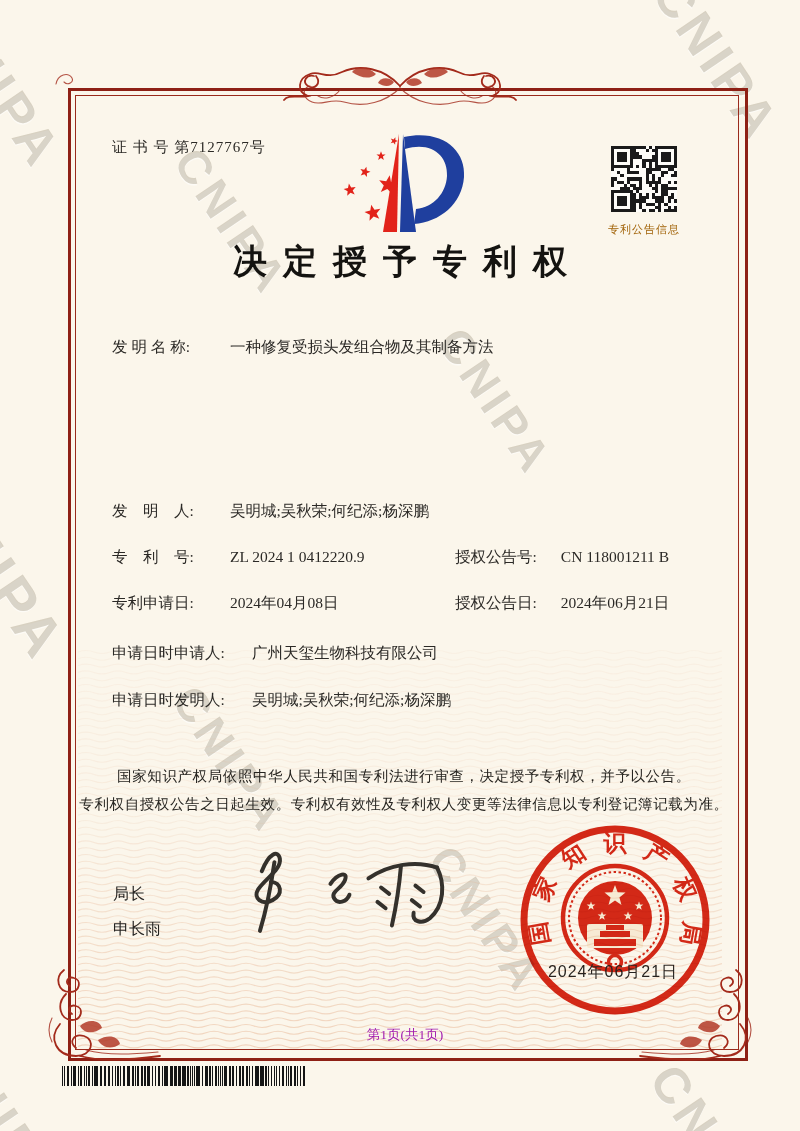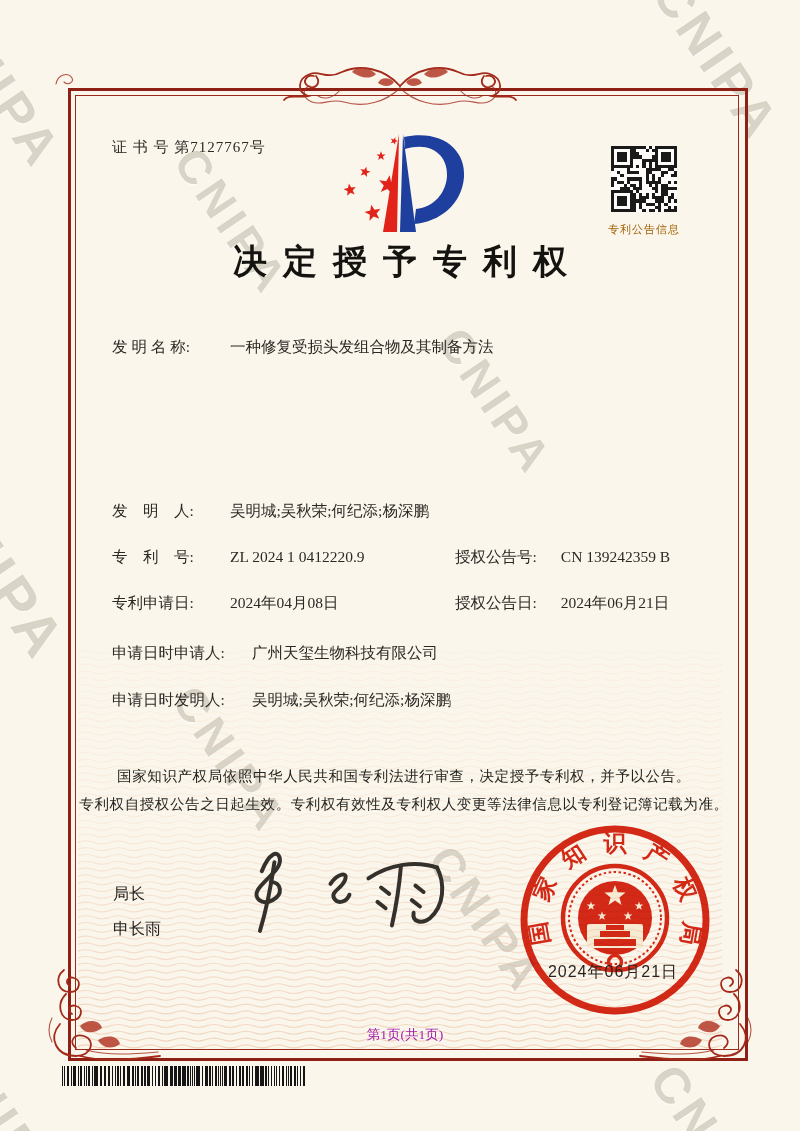--- a/index.html
+++ b/index.html
@@ -441,21 +441,21 @@
   <div class="row" style="top:333px">
     <span class="lbl">发 明 名 称:</span><span class="val">一种修复受损头发组合物及其制备方法</span>
   </div>
   <div class="row" style="top:497px">
     <span class="lbl">发　明　人:</span><span class="val">吴明城;吴秋荣;何纪添;杨深鹏</span>
   </div>
   <div class="row" style="top:543px">
     <span class="lbl">专　利　号:</span><span class="val">ZL 2024 1 0412220.9</span>
   </div>
   <div class="row row-right" style="top:543px">
-    <span class="lbl" style="min-width:0">授权公告号:</span><span class="val">CN 139242359 B</span>
+    <span class="lbl" style="min-width:0">授权公告号:</span><span class="val">CN 118001211 B</span>
   </div>
   <div class="row" style="top:589px">
     <span class="lbl">专利申请日:</span><span class="val">2024年04月08日</span>
   </div>
   <div class="row row-right" style="top:589px">
     <span class="lbl" style="min-width:0">授权公告日:</span><span class="val">2024年06月21日</span>
   </div>
   <div class="row row-wide" style="top:639px">
     <span class="lbl">申请日时申请人:</span><span class="val">广州天玺生物科技有限公司</span>
   </div>

